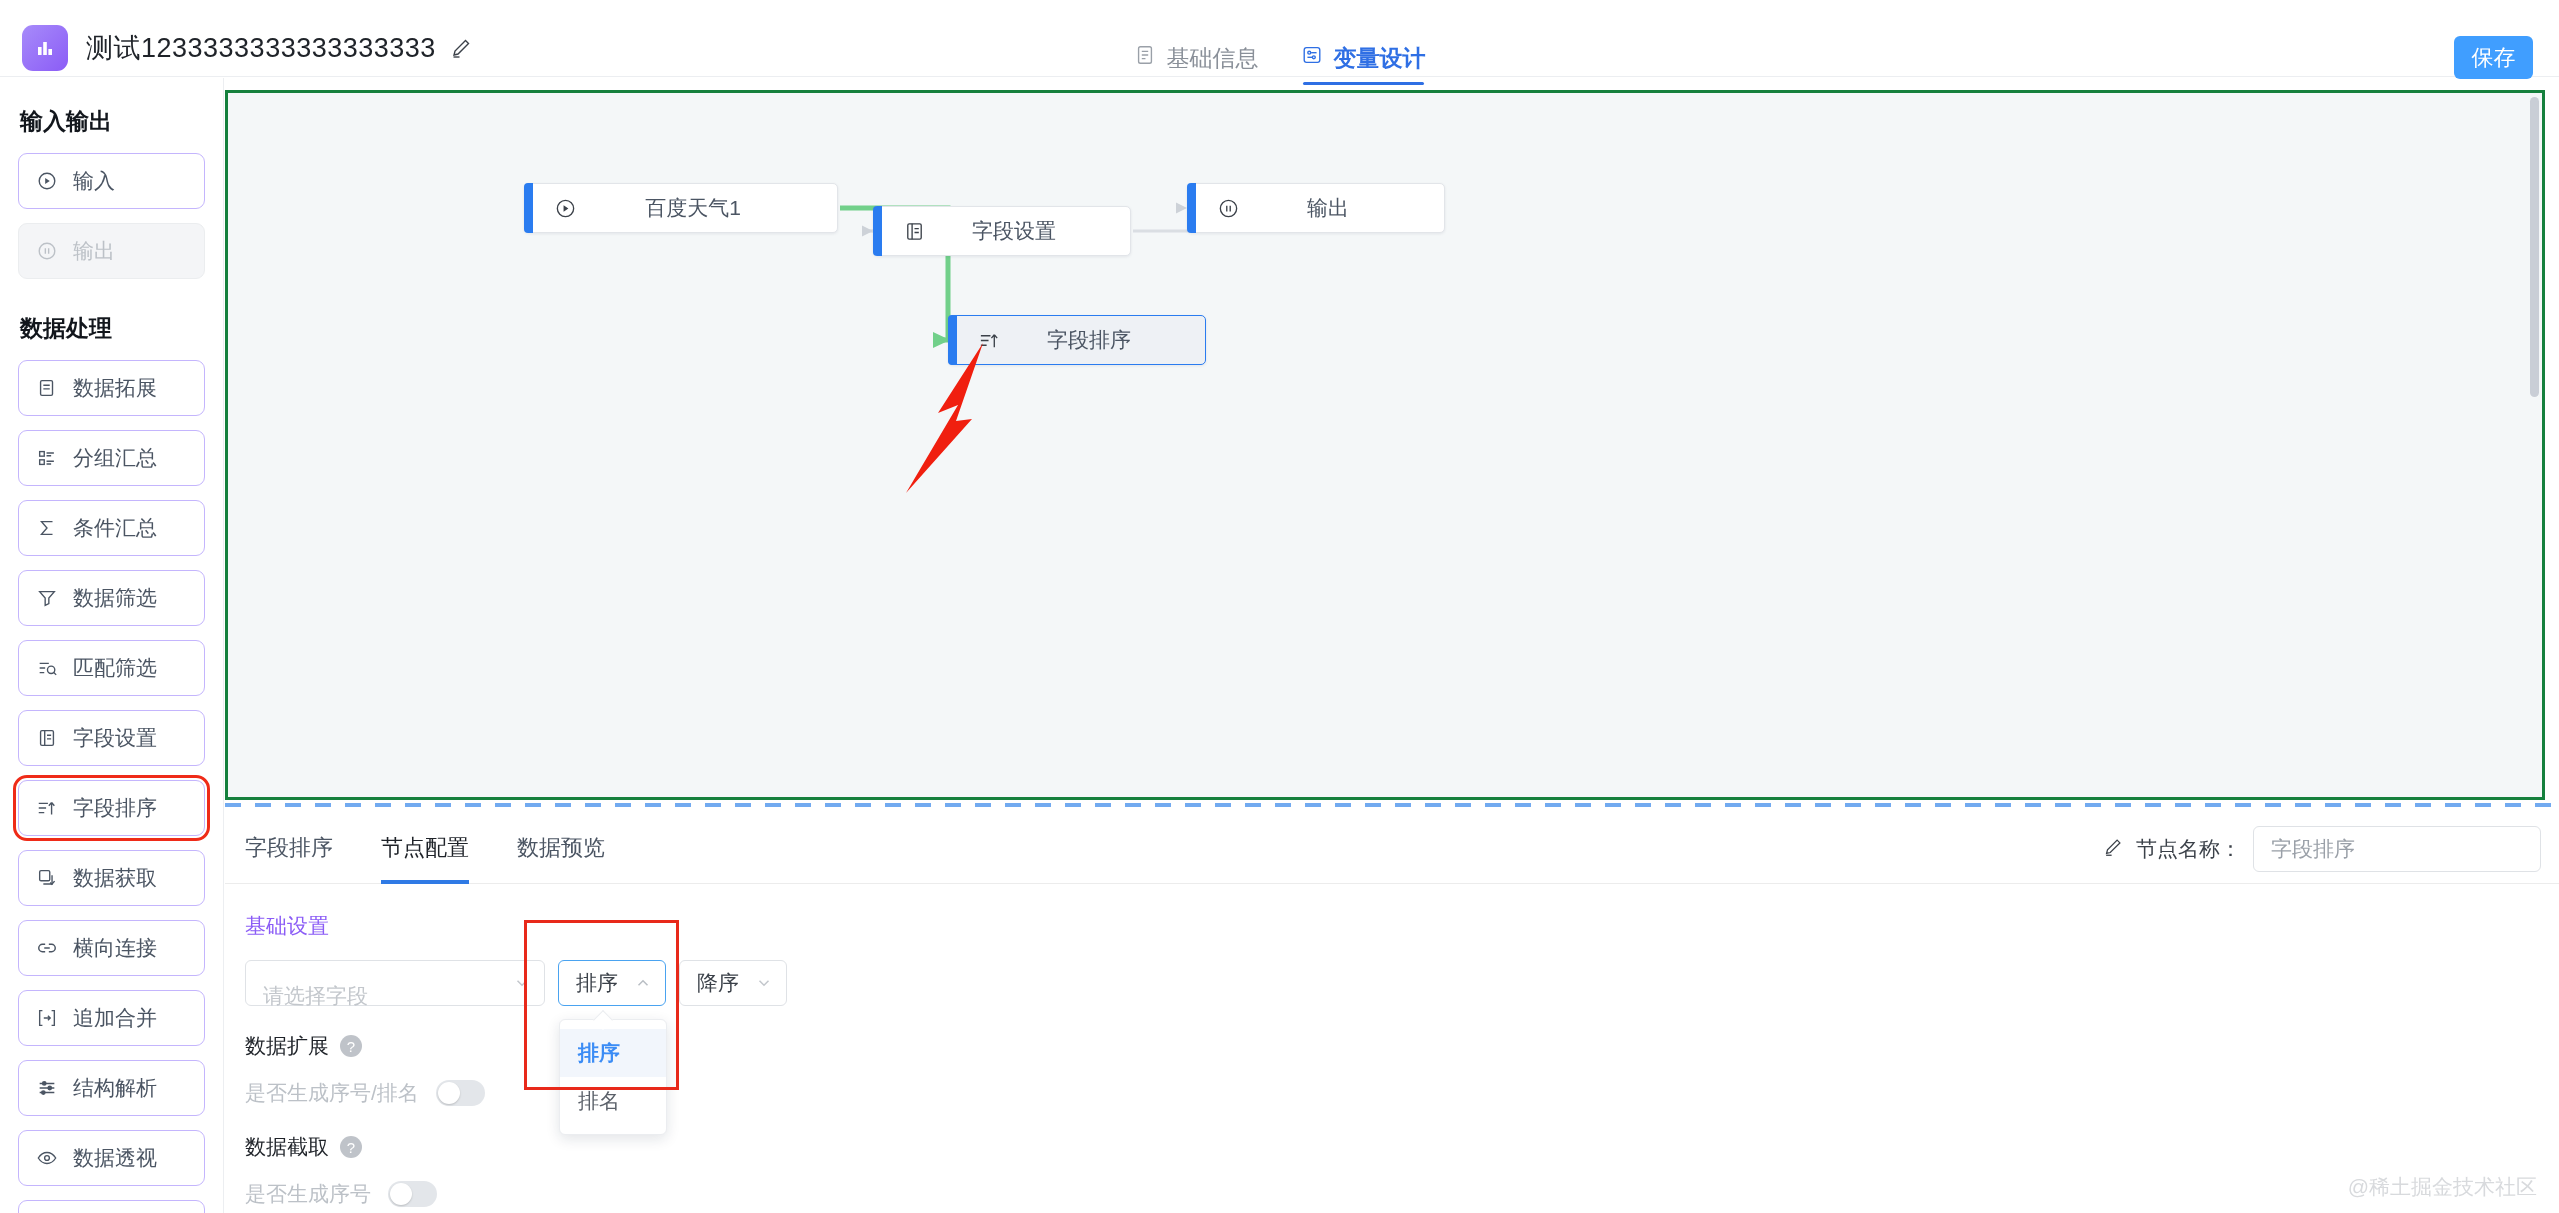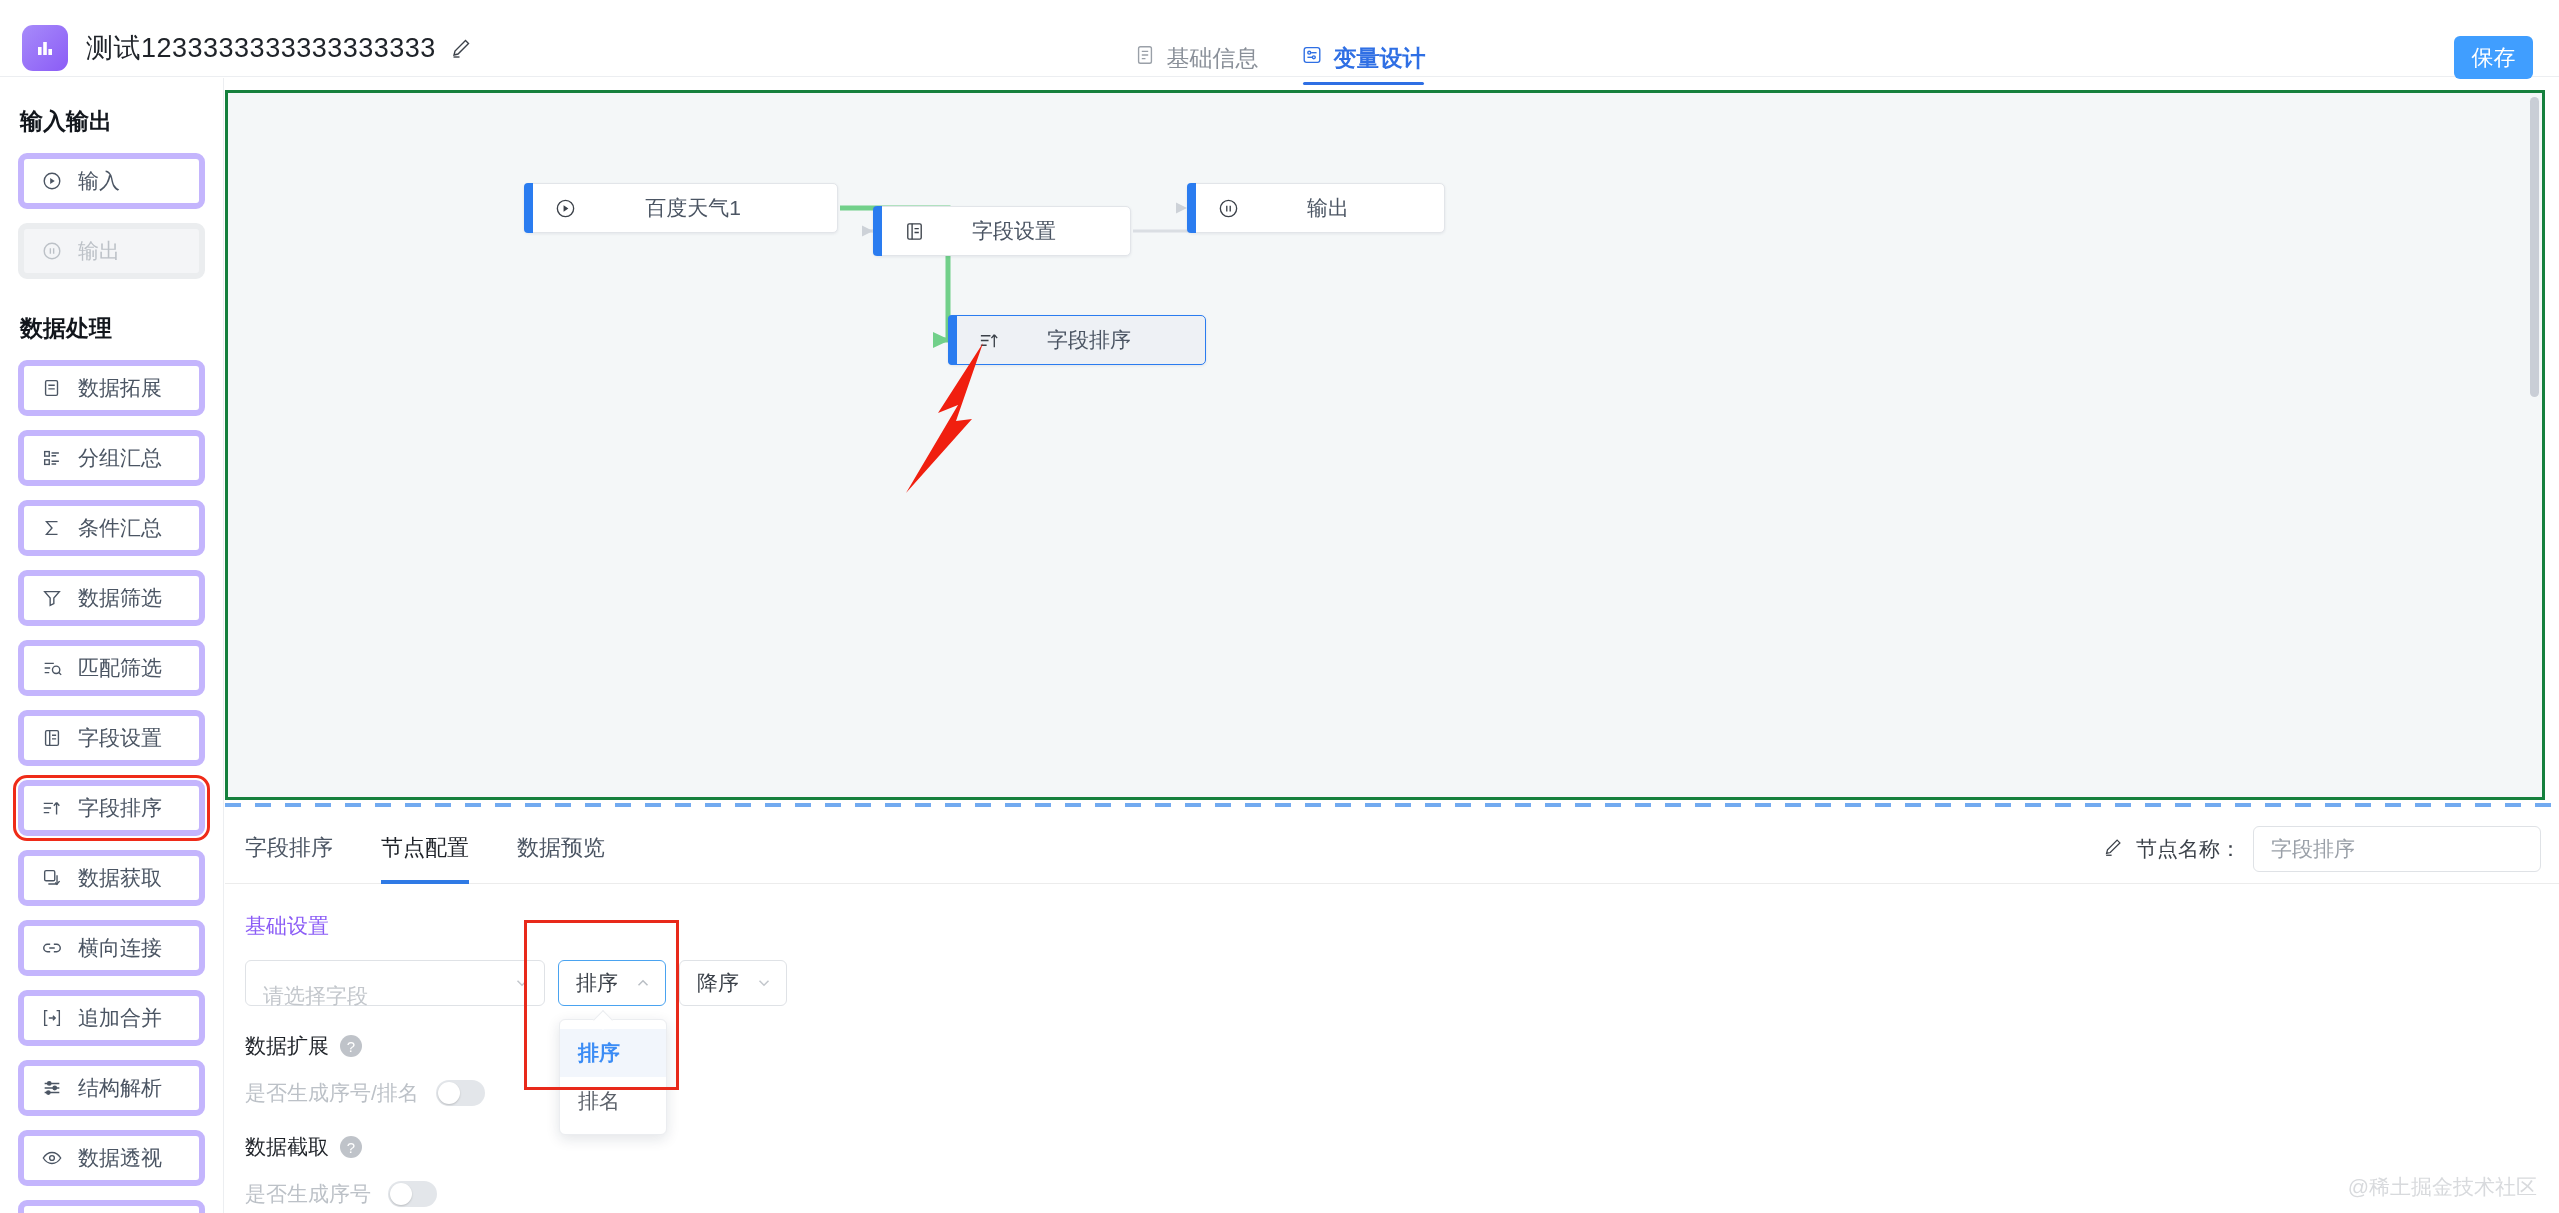--- a/index.html
+++ b/index.html
@@ -53,21 +53,21 @@
   .sidebar {
     position: absolute; left: 0; top: 78px; width: 224px; height: 1135px;
     background: #fff; border-right: 1px solid #eceef1;
     padding: 0 18px; overflow: hidden;
   }
   .side-head {
     font-size: 23px; font-weight: bold; color: #12161c;
     margin: 28px 0 16px 2px;
   }
   .side-item {
-    height: 56px; border: 6px solid #c4b5fd; border-radius: 9px;
+    height: 56px; border: 1px solid #c4b5fd; border-radius: 9px;
     display: flex; align-items: center; gap: 13px; padding-left: 15px;
     margin-bottom: 14px; cursor: pointer; background: #fff;
     font-size: 21px; color: #4b5563; position: relative;
   }
   .side-item.disabled { background: #f4f5f7; color: #bcc1c7; border-color:#ebedef; }
   .side-item .ico { width: 26px; height: 26px; display:flex; align-items:center; justify-content:center; flex:none; }
   .side-item.highlight { outline: 3px solid #ef2b18; outline-offset: 2px; }
 
   
   .canvas {

